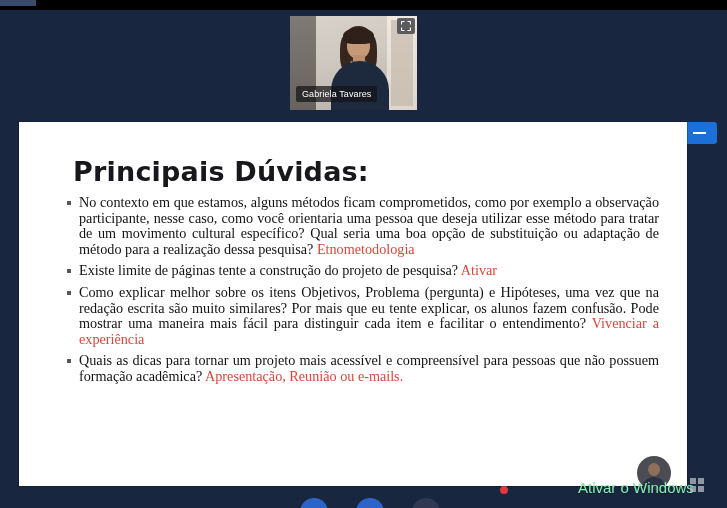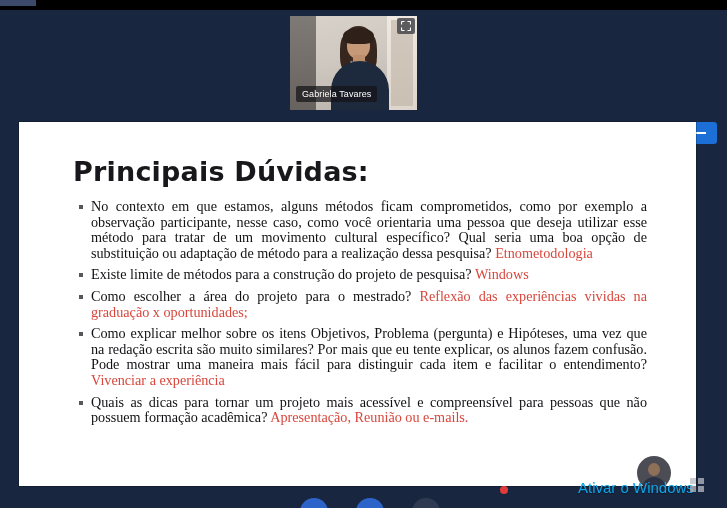--- a/index.html
+++ b/index.html
@@ -144,38 +144,37 @@
   .tile-pin svg { display:block; }
 
   
   .slide-shell {
     position: absolute;
     left: 19px; top: 122px;
     width: 668px; height: 364px;
     background: #ffffff;
     box-shadow: 0 0 0 1px rgba(0,0,0,0.2);
     overflow: hidden;
-    padding-left: 9px;
   }
   .slide-inner {
     position: absolute;
     left: 14px; top: 4px;
     width: 640px; height: 352px;
     background: #ffffff;
   }
   .slide-title {
     font-family: "DejaVu Sans", sans-serif;
     font-size: 27px;
     font-weight: 700;
     color: #18181c;
     letter-spacing: .2px;
     margin: 30px 0 8px 40px;
   }
   .bullets {
-    margin: 12px;
+    margin: 0;
     padding: 0 14px 0 32px;
     list-style: none;
   }
   .bullets li {
     position: relative;
     font-family: "Liberation Serif", serif;
     font-size: 14.2px;
     line-height: 15.6px;
     color: #111114;
     text-align: justify;
@@ -230,21 +229,21 @@
   }
   .floating-avatar .fa-body {
     position: absolute;
     left: 5px; top: 21px; width: 24px; height: 16px;
     border-radius: 12px 12px 0 0;
     background: #2b3245;
   }
   .watermark {
     position: absolute;
     left: 578px; top: 479px;
-    color: #0ea5e9;
+    color: #86efac;
     font-size: 15px;
     font-family: "Liberation Sans", sans-serif;
     text-shadow: 0 1px 1px rgba(0,0,0,.35);
     white-space: nowrap;
   }
   .win-logo {
     position: absolute;
     left: 690px; top: 478px;
     width: 14px; height: 14px;
     display: grid;
@@ -308,24 +307,21 @@
   </div>
 
   <div class="slide-shell">
     <div class="slide-inner">
       <div class="slide-title">Principais Dúvidas:</div>
       <ul class="bullets">
         <li>
           <span>No contexto em que estamos, alguns métodos ficam comprometidos, como por exemplo a observação participante, nesse caso, como você orientaria uma pessoa que deseja utilizar esse método para tratar de um movimento cultural específico? Qual seria uma boa opção de substituição ou adaptação de método para a realização dessa pesquisa? </span><span class="hl">Etnometodologia</span>
         </li>
         <li>
-          <span>Existe limite de métodos para a construção do projeto de pesquisa? </span><span class="hl">Windows</span>
-        </li>
-        <li>
-          <span>Como escolher a área do projeto para o mestrado? </span><span class="hl">Reflexão das experiências vividas na graduação x oportunidades;</span>
+          <span>Existe limite de páginas tente a construção do projeto de pesquisa? </span><span class="hl">Ativar</span>
         </li>
         <li>
           <span>Como explicar melhor sobre os itens Objetivos, Problema (pergunta) e Hipóteses, uma vez que na redação escrita são muito similares? Por mais que eu tente explicar, os alunos fazem confusão. Pode mostrar uma maneira mais fácil para distinguir cada item e facilitar o entendimento? </span><span class="hl">Vivenciar a experiência</span>
         </li>
         <li>
           <span>Quais as dicas para tornar um projeto mais acessível e compreensível para pessoas que não possuem formação acadêmica? </span><span class="hl">Apresentação, Reunião ou e-mails.</span>
         </li>
       </ul>
     </div>
   </div>

